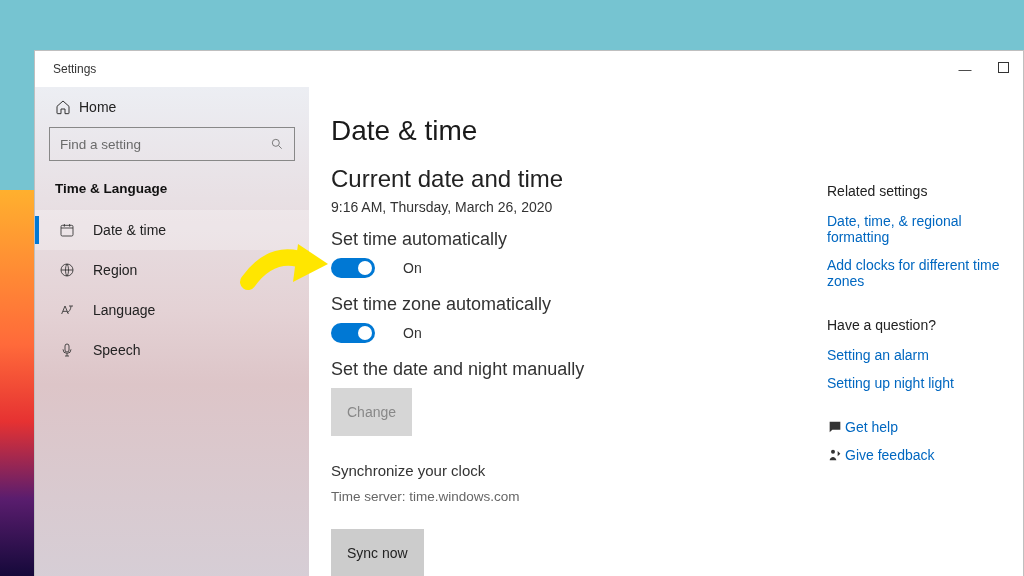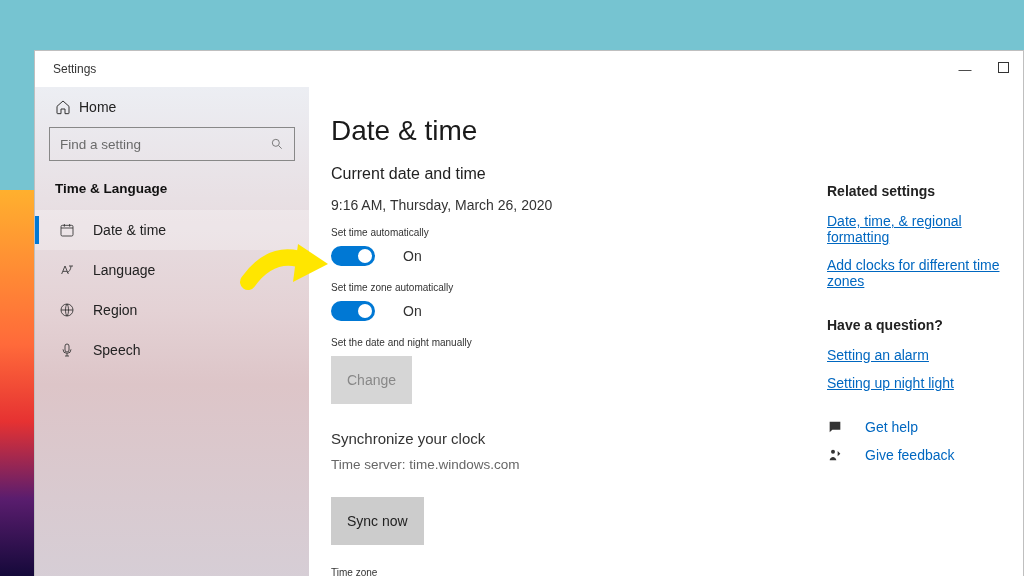--- a/index.html
+++ b/index.html
@@ -60,46 +60,46 @@
   }
   .nav-item.selected::before {
     content: ""; position: absolute; left: 0; top: 6px; bottom: 6px; width: 4px; background: #0078d4;
   }
   .nav-item.selected { background: rgba(255,255,255,0.25); }
   .nav-icon { width: 16px; height: 16px; stroke:#333; fill:none; stroke-width:1.3; }
   .main { flex: 1; display: flex; padding: 28px 0 0 22px; overflow: hidden; }
   .content { flex: 1; min-width: 0; }
   .right-pane { width: 200px; padding: 68px 8px 0 4px; font-size: 13.5px; color:#222; }
   h1.page-title { font-weight: 400; font-size: 28px; color: #1a1a1a; margin-bottom: 18px; }
-  h2.sub { font-weight: 400; font-size: 16px; color: #222; margin-bottom: 14px; }
+  h2.sub { font-weight: 400; font-size: 24px; color: #222; margin-bottom: 6px; }
   .text-line { font-size: 14px; color: #333; margin-bottom: 14px; }
-  .label-sm { font-size: 10px; color: #333; margin-bottom: 8px; display:block; }
+  .label-sm { font-size: 18px; color: #333; margin-bottom: 8px; display:block; }
   .toggle-row { display: flex; align-items: center; gap: 28px; margin-bottom: 16px; }
   .toggle {
     width: 44px; height: 20px; border-radius: 10px; background: #0078d4; position: relative;
   }
   .toggle::after {
     content:""; position:absolute; right:3px; top:3px; width:14px; height:14px; border-radius:50%; background:#fff;
   }
   .toggle-label { font-size: 14px; color:#333; }
   .btn {
     display: inline-block; background: #ccc; color: #222; font-size: 14px;
     padding: 16px 16px; border: none; min-width: 80px; text-align: center;
   }
   .btn.disabled { color: #888; background: #d6d6d6; }
   .muted { color: #666; font-size: 13.5px; line-height: 1.45; }
   .select-box {
     width: 380px; height: 36px; background: #e6e6e6; color: #888;
     display: flex; align-items: center; justify-content: space-between;
     padding: 0 12px; font-size: 13.5px; margin-top:6px;
   }
-  .right-heading { font-size: 14px; font-weight:700; color:#222; margin-bottom: 14px; }
-  .link { color: #0067c0; font-size: 14px; display: block; margin-bottom: 12px; cursor: pointer; text-decoration: underline; }
+  .right-heading { font-size: 14px; font-weight:400; color:#222; margin-bottom: 14px; }
+  .link { color: #0067c0; font-size: 14px; display: block; margin-bottom: 12px; cursor: pointer; }
   .right-group { margin-bottom: 28px; }
-  .help-row { display:flex; align-items:center; gap:22px; font-size:14px; color:#0067c0; margin-bottom:12px; }
+  .help-row { display:flex; align-items:center; gap:2px; font-size:14px; color:#0067c0; margin-bottom:12px; }
   .help-icon { width:16px; height:16px; fill:#333; }
   .arrow-annot {
     position: absolute; top: 232px; left: 238px;
     z-index: 50;
   }
 </style>
 </head>
 <body>
 
 <div class="decor-left"></div>
@@ -132,30 +132,30 @@
 
       <div class="nav-item selected">
         <svg class="nav-icon" viewBox="0 0 24 24">
             <rect x="3" y="5" width="18" height="16" rx="2"></rect>
             <path d="M3 9h18M8 3v4M16 3v4"></path>
           </svg>
         <span>Date &amp; time</span>
       </div>
       <div class="nav-item">
         <svg class="nav-icon" viewBox="0 0 24 24">
-            <path d="M4 18l5-12 5 12M6 14h6M15 6h6M18 6c0 5-3 9-6 10"></path>
-          </svg>
-        <span>Language</span>
-      </div>
-      <div class="nav-item">
-        <svg class="nav-icon" viewBox="0 0 24 24">
             <circle cx="12" cy="12" r="9"></circle>
             <path d="M3 12h18M12 3c3 3 3 15 0 18M12 3c-3 3-3 15 0 18"></path>
           </svg>
         <span>Region</span>
+      </div>
+      <div class="nav-item">
+        <svg class="nav-icon" viewBox="0 0 24 24">
+            <path d="M4 18l5-12 5 12M6 14h6M15 6h6M18 6c0 5-3 9-6 10"></path>
+          </svg>
+        <span>Language</span>
       </div>
       <div class="nav-item">
         <svg class="nav-icon" viewBox="0 0 24 24">
             <rect x="9" y="3" width="6" height="12" rx="3"></rect>
             <path d="M6 11a6 6 0 0 0 12 0M12 17v4M9 21h6"></path>
           </svg>
         <span>Speech</span>
       </div>
     </div>
 

